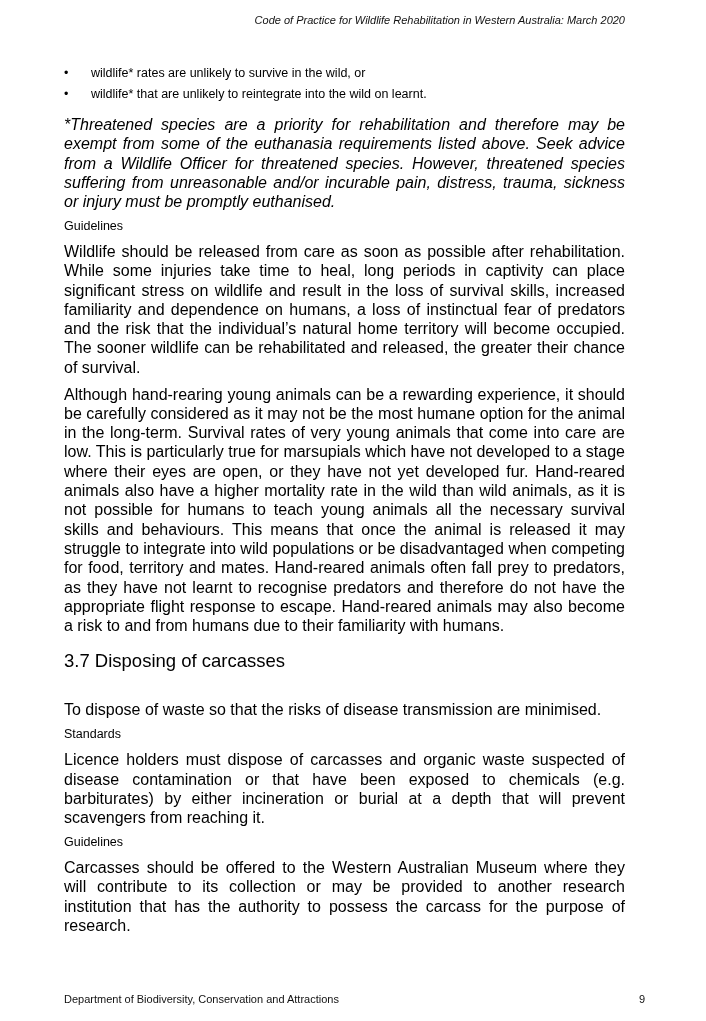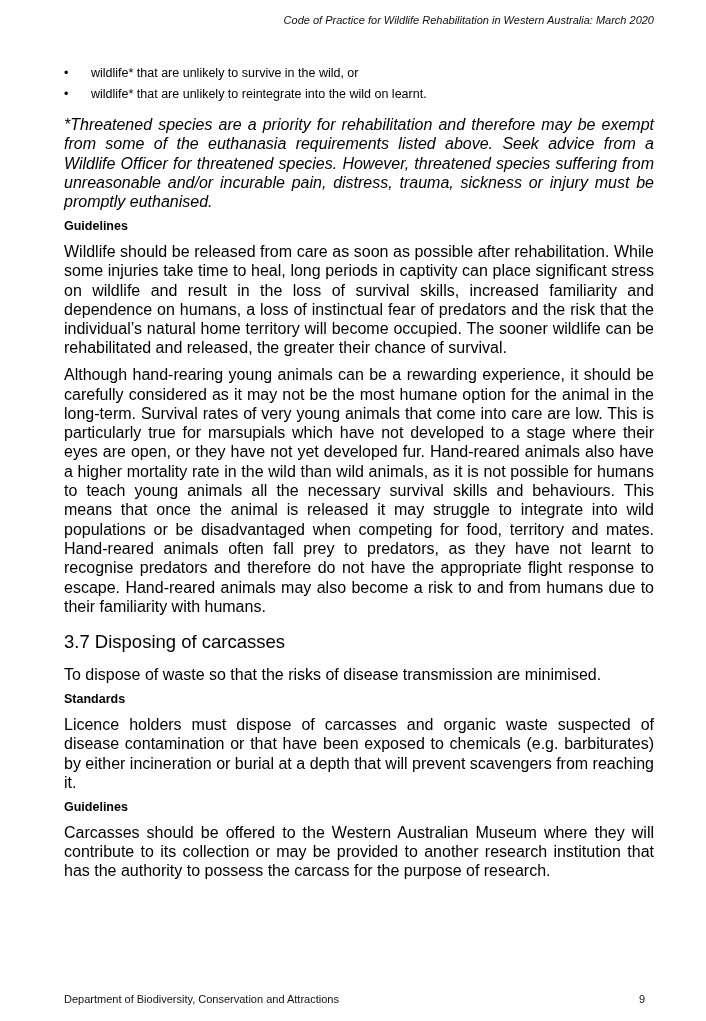--- a/index.html
+++ b/index.html
@@ -9,21 +9,21 @@
     height: 1021px;
     background: #ffffff;
     color: #000000;
     font-family: "Liberation Sans", sans-serif;
   }
   .page {
     position: relative;
     width: 706px;
     height: 1021px;
     background: #ffffff;
-    padding: 13px 52px 0 64px;
+    padding: 13px 81px 0 64px;
   }
   .running-header {
     text-align: right;
     font-style: italic;
     font-size: 11px;
     line-height: 14px;
     margin-bottom: 36px;
     color: #111111;
   }
   .bullets {
@@ -43,29 +43,29 @@
   }
   p {
     font-size: 16px;
     line-height: 19.3px;
     text-align: justify;
     margin: 0 0 7.5px 0;
   }
   p.italic-note { font-style: italic; }
   h2.run-in {
     font-size: 12.5px;
-    font-weight: bold;
+    font-weight: normal;
     line-height: 15px;
     margin: 5px 0 8px 0;
   }
   h1.section {
     font-size: 18.5px;
     font-weight: 400;
     line-height: 26px;
-    margin: 13px 0 10px 0;
+    margin: 13px 0 26px 0;
   }
   .footer {
     position: absolute;
     left: 64px;
     right: 61px;
     bottom: 15px;
     display: flex;
     justify-content: space-between;
     font-size: 11px;
     line-height: 13px;
@@ -75,21 +75,21 @@
 </head>
 <body>
 
 <div class="page">
 
   <div class="running-header">Code of Practice for Wildlife Rehabilitation in Western Australia: March 2020</div>
 
   <ul class="bullets">
     <li>
       <span class="bullet-marker">•</span>
-      <span>wildlife* that are unlikely to survive in the wild, or</span>
+      <span>wildlife* rates are unlikely to survive in the wild, or</span>
     </li>
     <li>
       <span class="bullet-marker">•</span>
       <span>wildlife* that are unlikely to reintegrate into the wild on learnt.</span>
     </li>
   </ul>
 
   <p class="italic-note">*Threatened species are a priority for rehabilitation and therefore may be exempt from some of the euthanasia requirements listed above. Seek advice from a Wildlife Officer for threatened species. However, threatened species suffering from unreasonable and/or incurable pain, distress, trauma, sickness or injury must be promptly euthanised.</p>
 
 

